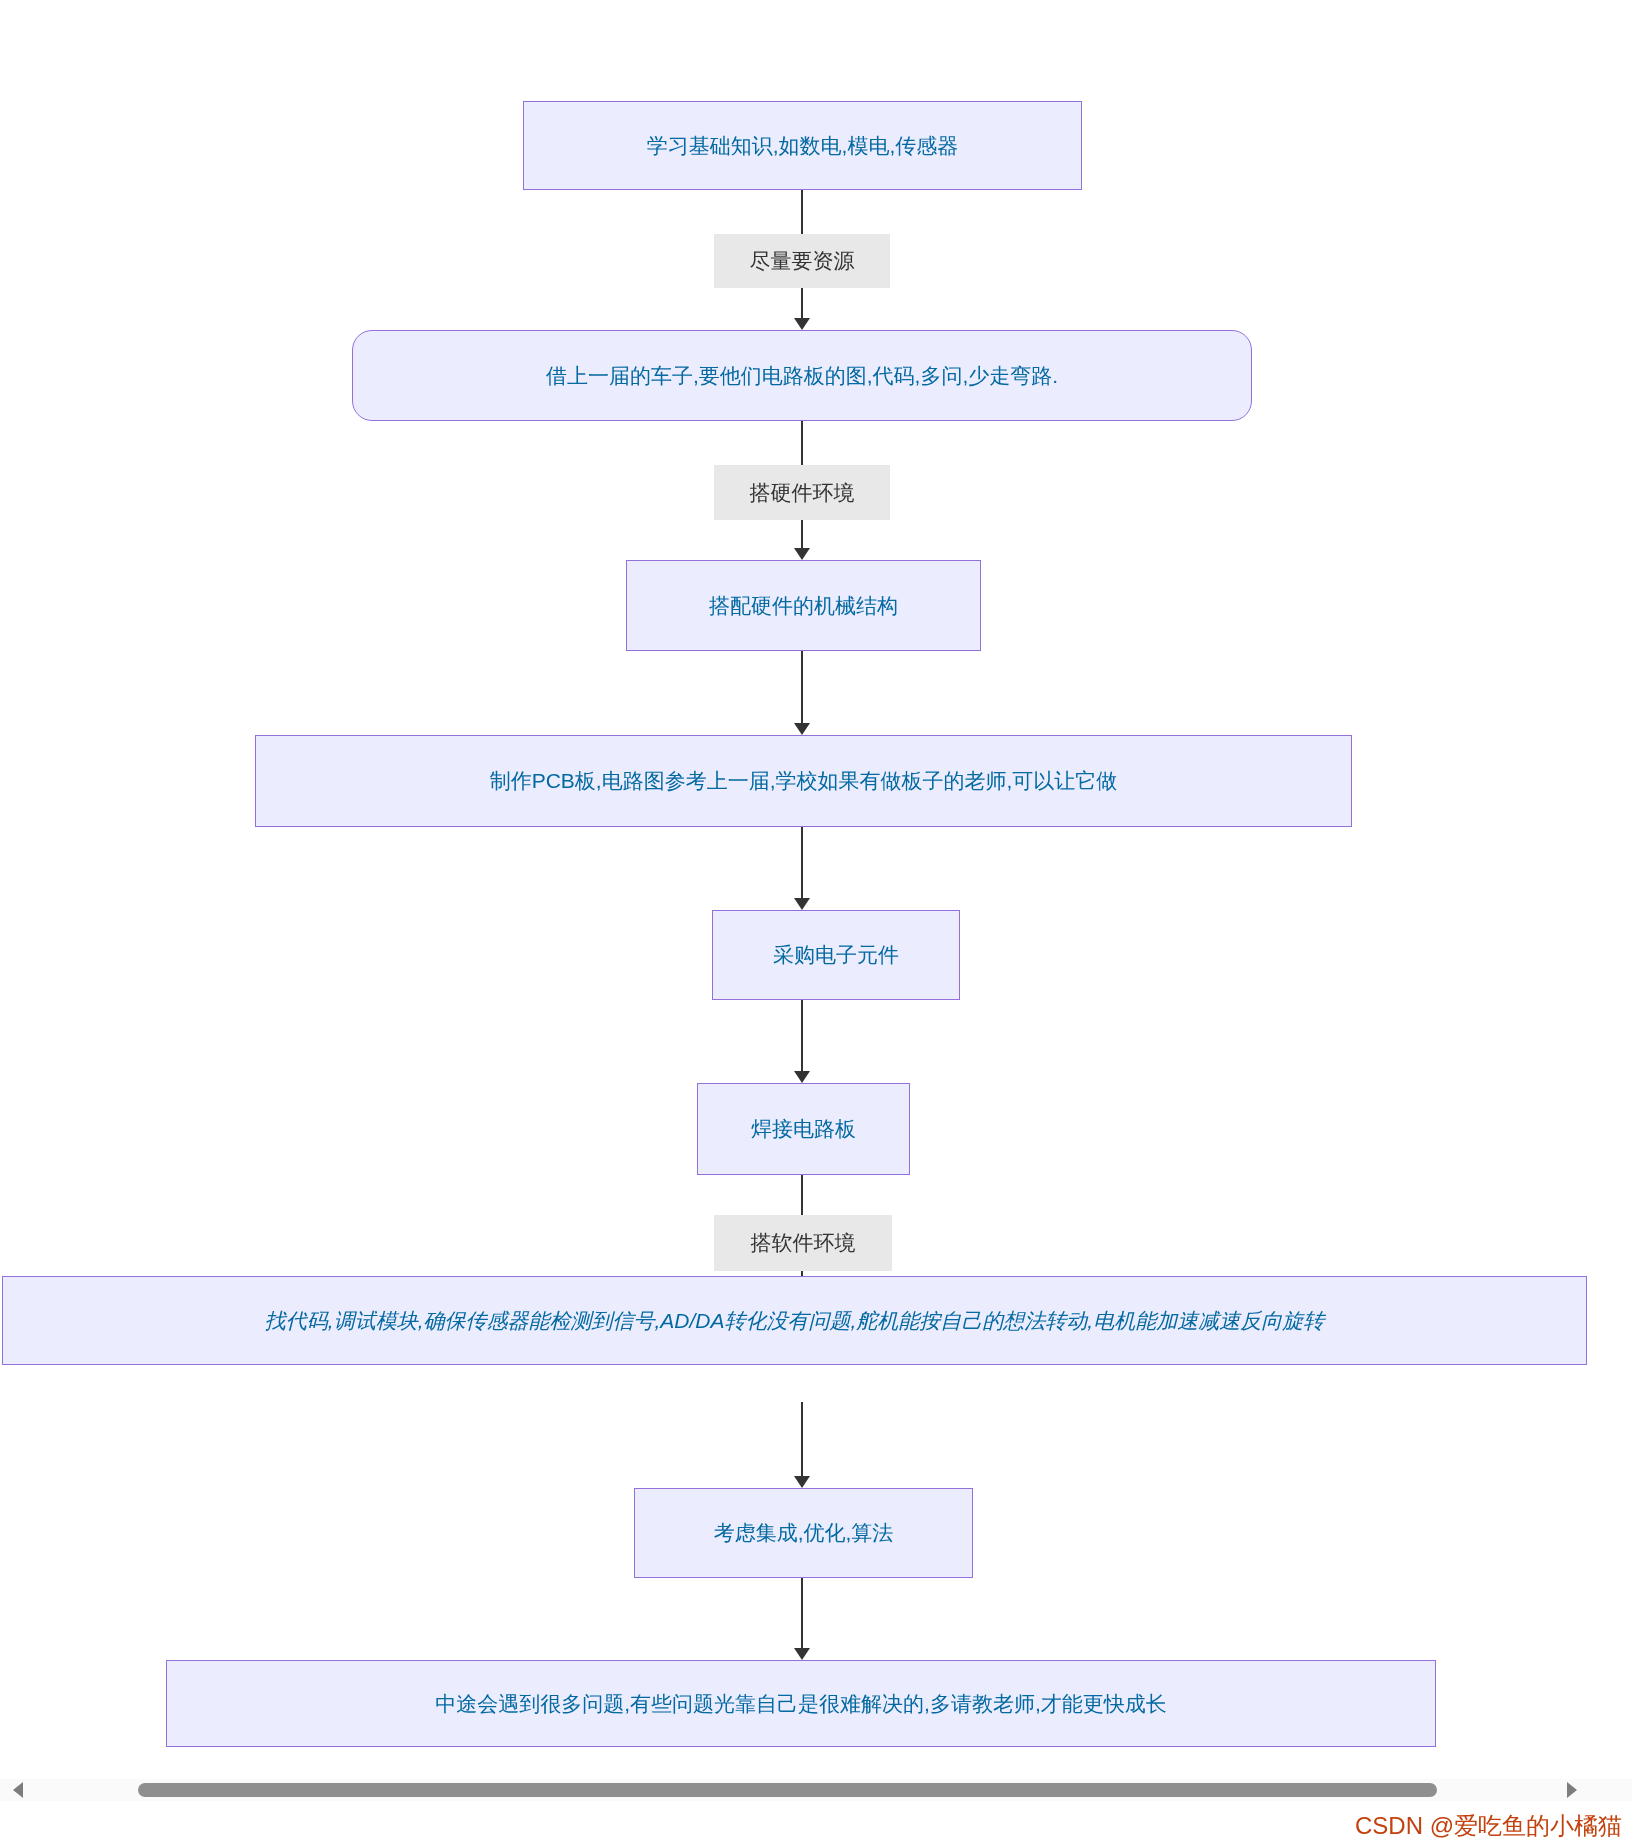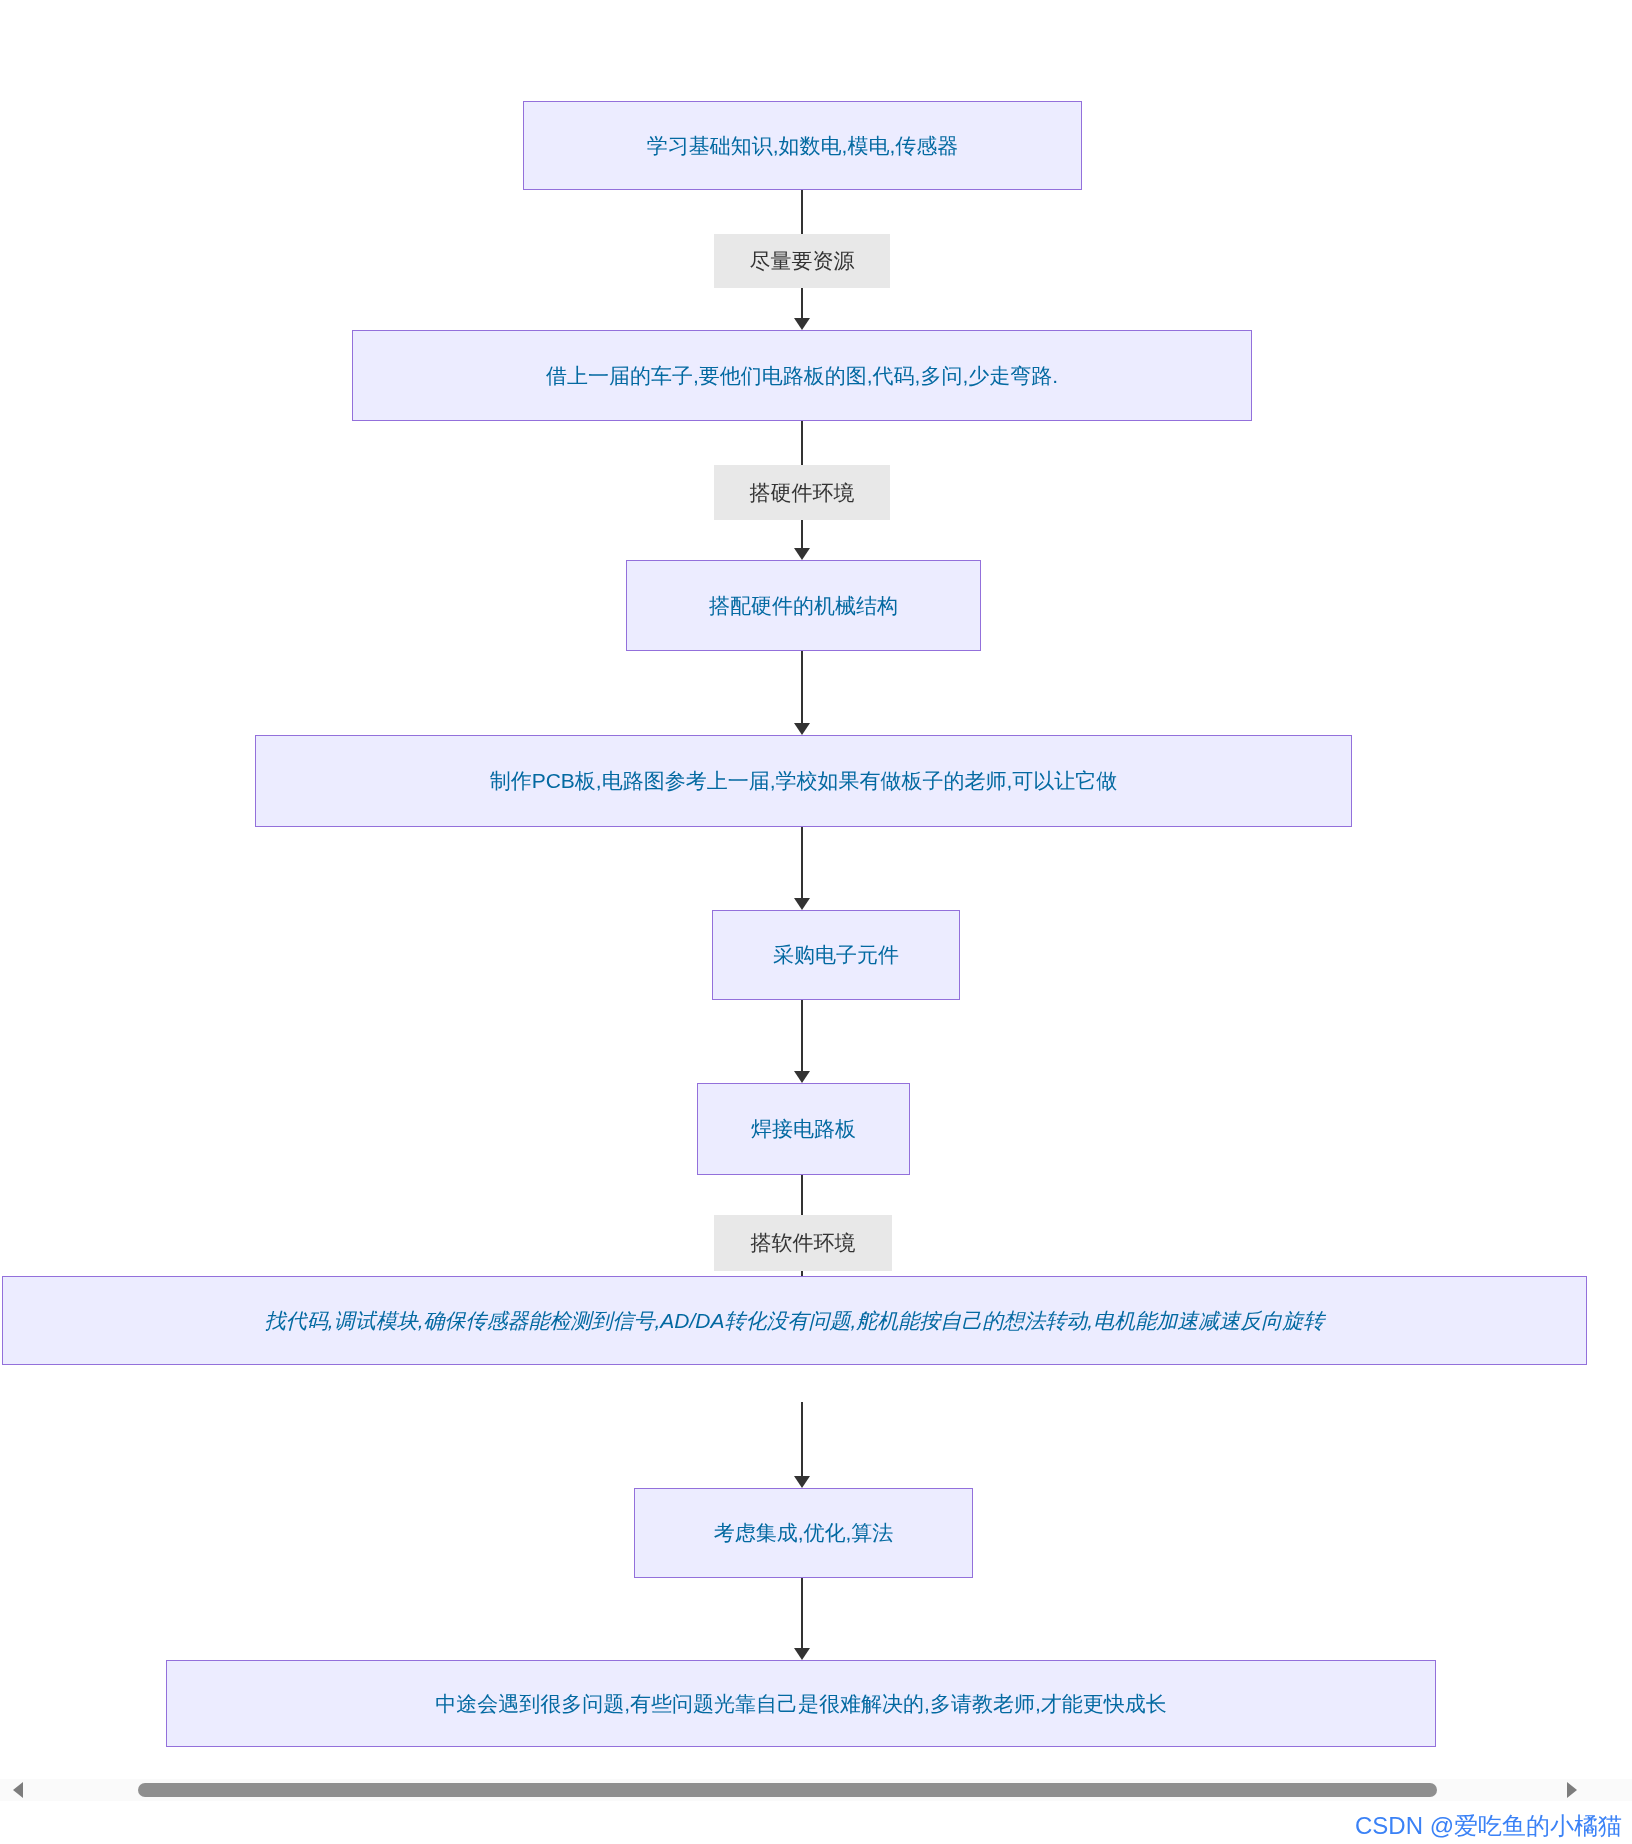--- a/index.html
+++ b/index.html
@@ -90,36 +90,36 @@
     width: 0; height: 0;
     border-top: 8px solid transparent;
     border-bottom: 8px solid transparent;
     border-left: 10px solid #7d7d7d;
   }
   .watermark {
     position: absolute;
     right: 10px;
     top: 1810px;
     font-size: 24px;
-    color: #3b82f6;
+    color: #c2410c;
     white-space: nowrap;
   }
 </style>
 </head>
 <body>
 
 <div class="canvas">
 
   <div class="node" style="left:523px; top:101px; width:559px; height:89px;">学习基础知识,如数电,模电,传感器</div>
 
   <div class="arrow-line" style="left:801px; top:190px; height:128px;"></div>
   <div class="arrowhead" style="left:794px; top:318px;"></div>
   <div class="edge-label" style="left:714px; top:234px; width:176px; height:54px;">尽量要资源</div>
 
-  <div class="node" style="left:352px; top:330px; width:900px; height:91px;">借上一届的车子,要他们电路板的图,代码,多问,少走弯路.</div>
+  <div class="node" style="left:352px; top:330px; width:900px; height:91px;border-radius:20px;">借上一届的车子,要他们电路板的图,代码,多问,少走弯路.</div>
 
   <div class="arrow-line" style="left:801px; top:421px; height:127px;"></div>
   <div class="arrowhead" style="left:794px; top:548px;"></div>
   <div class="edge-label" style="left:714px; top:465px; width:176px; height:55px;">搭硬件环境</div>
 
   <div class="node" style="left:626px; top:560px; width:355px; height:91px;">搭配硬件的机械结构</div>
 
   <div class="arrow-line" style="left:801px; top:651px; height:72px;"></div>
   <div class="arrowhead" style="left:794px; top:723px;"></div>
 

